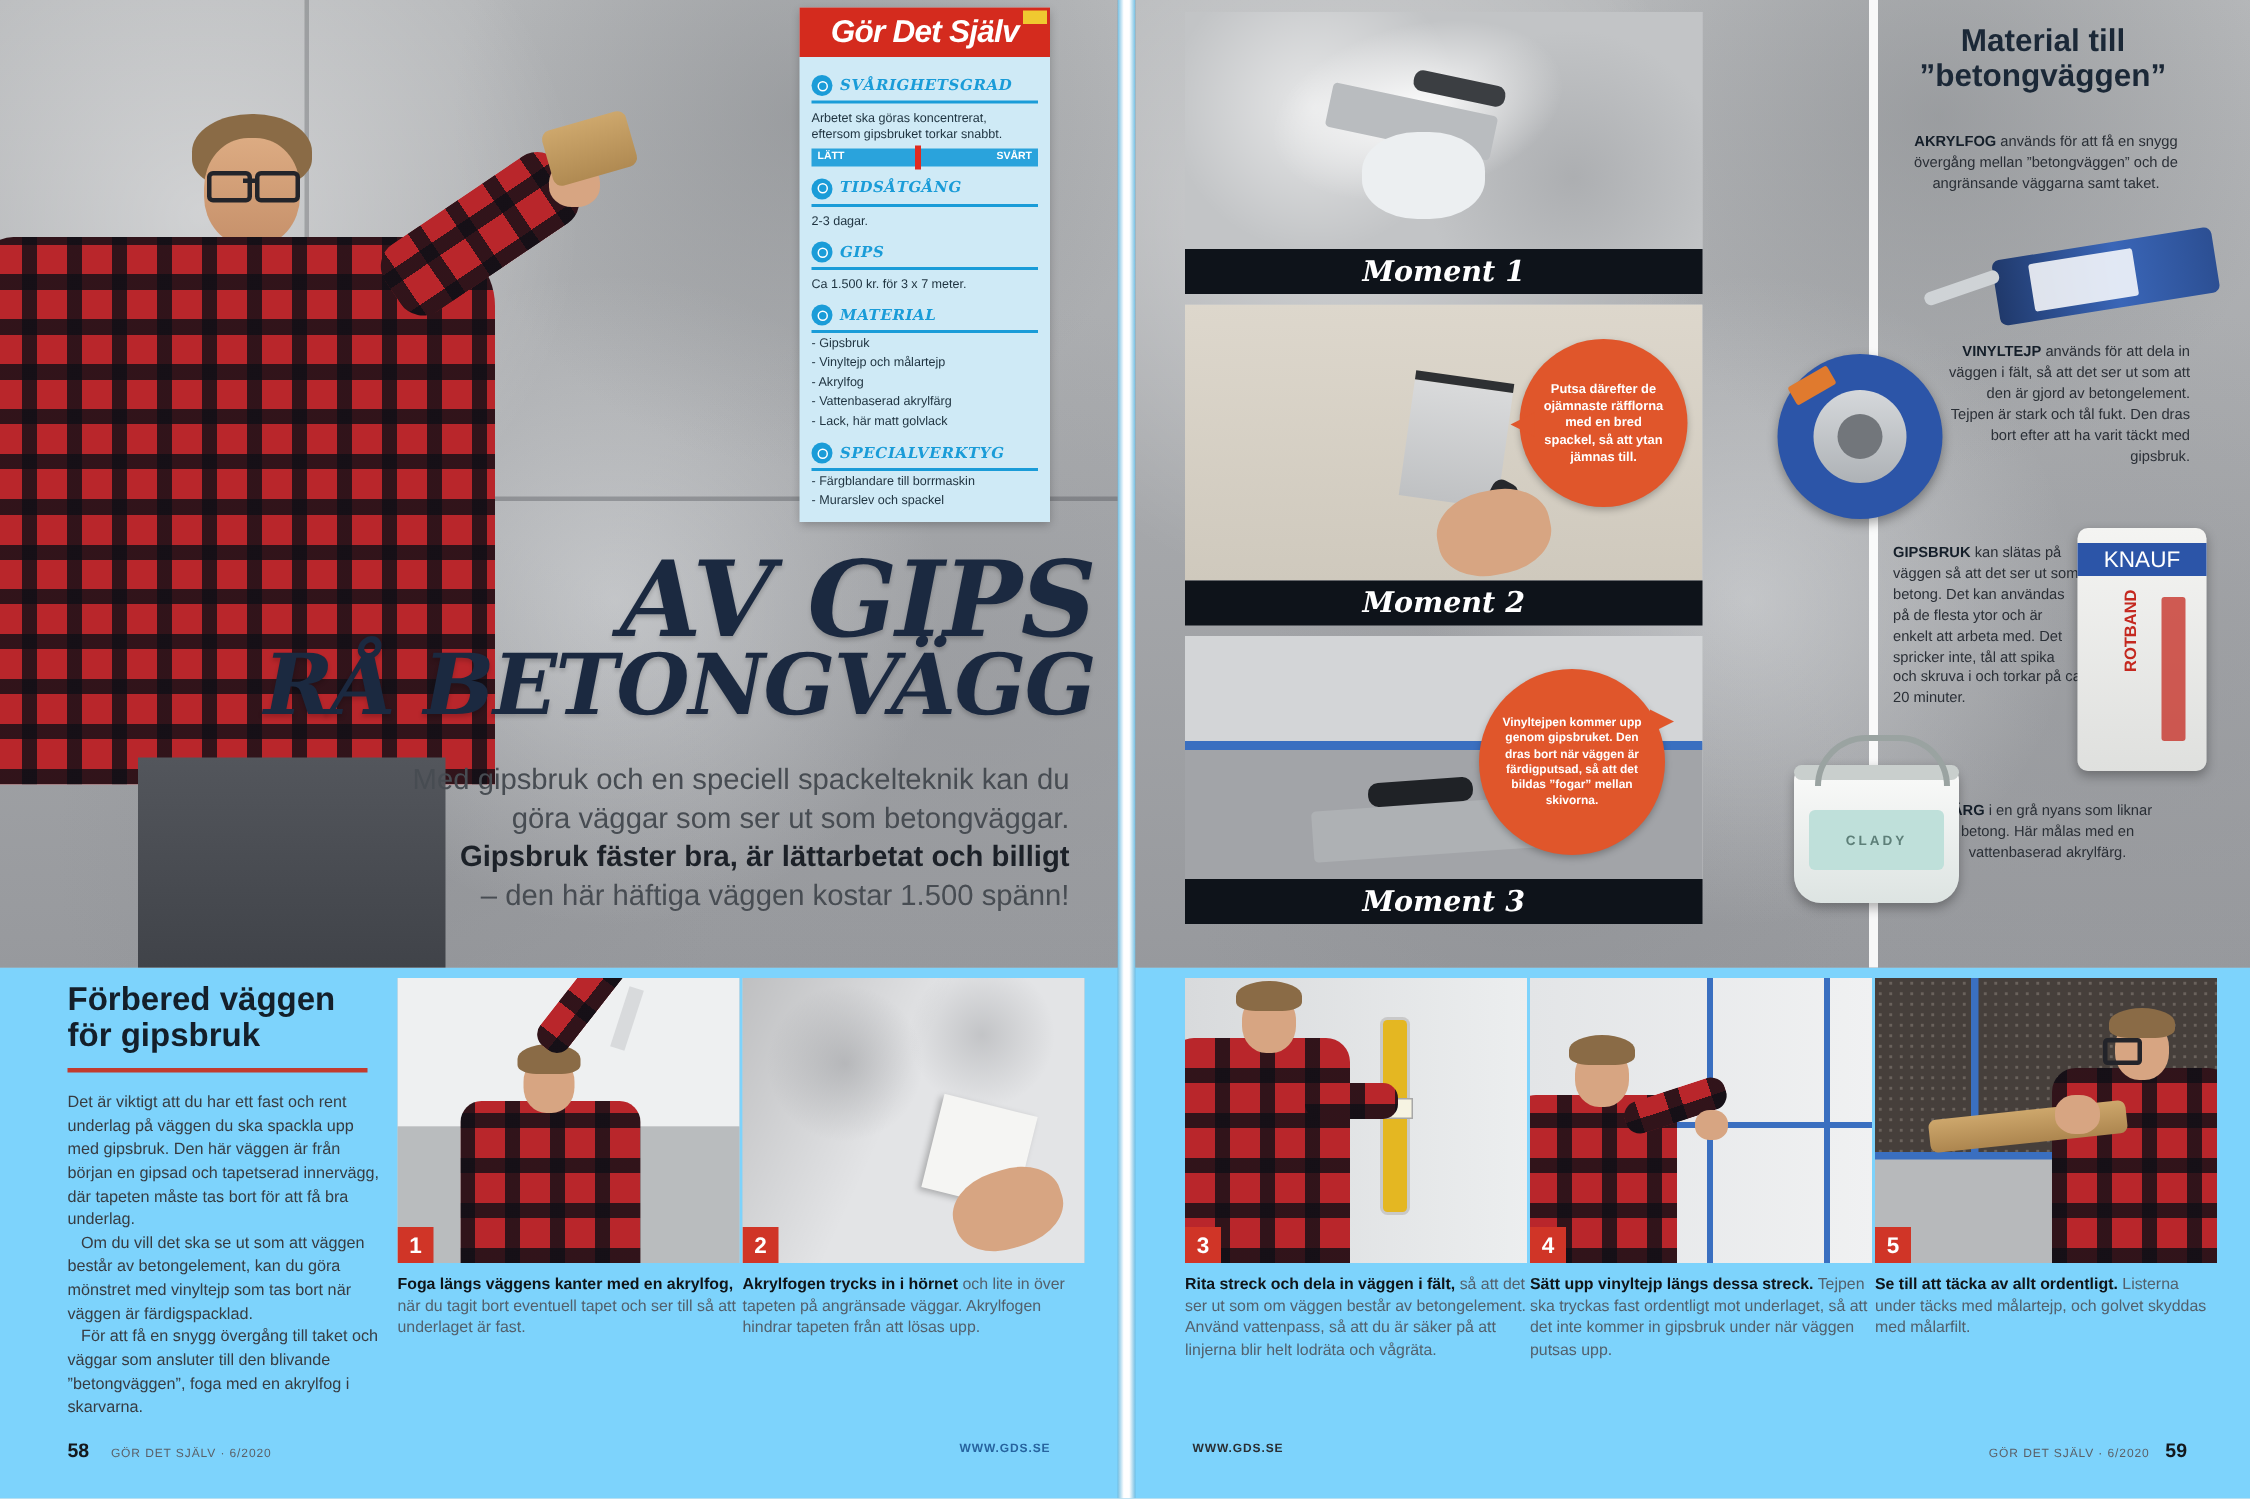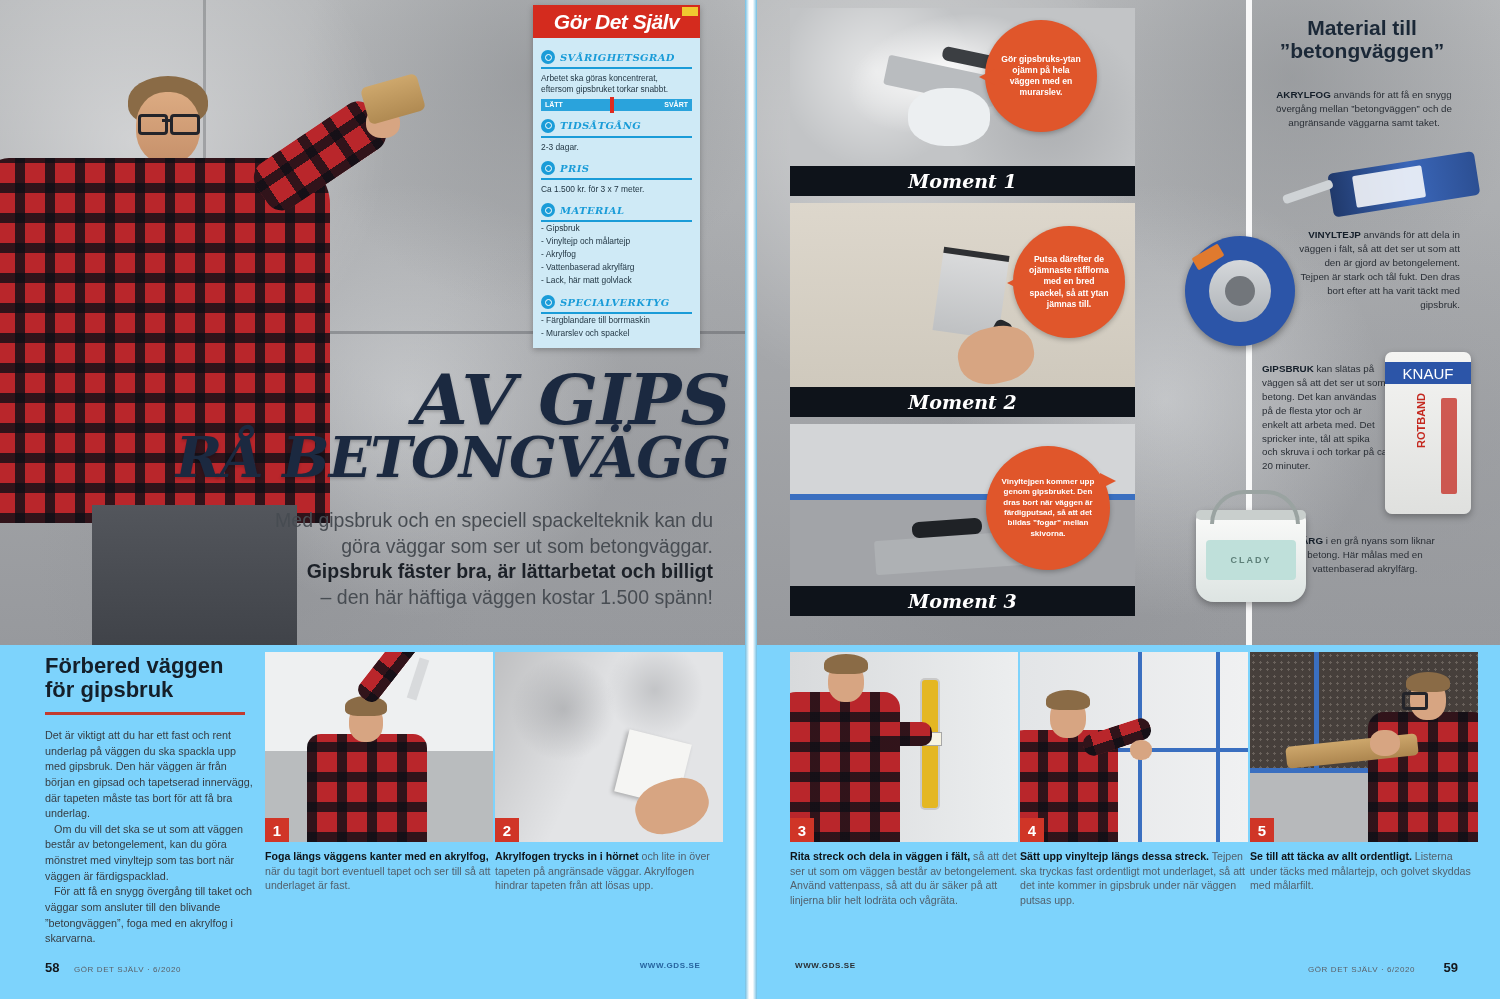--- a/index.html
+++ b/index.html
@@ -110,21 +110,21 @@
           <div class="ibx-ic">
               <div class="dot"></div>
             </div>
           <span class="t">TIDSÅTGÅNG</span>
         </div>
         <div class="ibx-txt">2-3 dagar.</div>
         <div class="ibx-h">
           <div class="ibx-ic">
               <div class="dot"></div>
             </div>
-          <span class="t">PRIS</span>
+          <span class="t">GIPS</span>
         </div>
         <div class="ibx-txt">Ca 1.500 kr. för 3 x 7 meter.</div>
         <div class="ibx-h">
           <div class="ibx-ic">
               <div class="dot"></div>
             </div>
           <span class="t">MATERIAL</span>
         </div>
         <div class="ibx-li">- Gipsbruk</div>
         <div class="ibx-li">- Vinyltejp och målartejp</div>
@@ -206,24 +206,20 @@
     <div class="abs" style="left:0;top:0;width:100%;height:100%;background:
       radial-gradient(circle at 25% 40%, rgba(255,255,255,.6) 0, transparent 35%),
       radial-gradient(circle at 75% 70%, rgba(140,142,146,.4) 0, transparent 35%),#c2c4c6"></div>
     <div class="abs" style="left:55px;top:8px;width:200px;height:115px;background:radial-gradient(ellipse, rgba(255,255,255,.95), rgba(255,255,255,0) 70%);transform:rotate(-14deg)"></div>
     <div class="abs" style="left:95px;top:58px;width:112px;height:30px;background:#b9bcbf;border-radius:3px;transform:rotate(12deg)"></div>
     <div class="abs" style="left:152px;top:44px;width:62px;height:14px;background:#3b3e42;border-radius:6px;transform:rotate(12deg)"></div>
     <div class="abs" style="left:118px;top:80px;width:82px;height:58px;background:#eceff1;border-radius:45%"></div>
   </div>
   <div class="mbar" style="top:166px">
     <span class="serifit">Moment 1</span>
-  </div>
-  <div class="bubble" style="left:985px;top:20px;width:112px;height:112px">
-    <div class="tail-l"></div>
-    <span>Gör gipsbruks-ytan ojämn på hela väggen med en murarslev.</span>
   </div>
 
   <div class="mph" style="top:203px;height:184px">
     <div class="abs" style="left:0;top:0;width:100%;height:100%;background:linear-gradient(180deg,#ddd7cc,#cfc9bd)"></div>
     <div class="abs" style="left:148px;top:48px;width:66px;height:78px;background:linear-gradient(180deg,#d9dadb,#bfc1c3);transform:rotate(8deg);border-top:6px solid #2e3033"></div>
     <div class="abs" style="left:196px;top:116px;width:18px;height:48px;background:#26282c;border-radius:6px;transform:rotate(28deg)"></div>
     <div class="abs" style="left:168px;top:124px;width:76px;height:56px;background:#d7a582;border-radius:45%;transform:rotate(-12deg)"></div>
   </div>
   <div class="mbar" style="top:387px">
     <span class="serifit">Moment 2</span>
@@ -355,18 +351,18 @@
   </figure>
 
   <div class="abs" style="left:45px;top:958px">
     <span class="pageno">58</span>
     <span class="foot" style="margin-left:10px">GÖR DET SJÄLV · 6/2020</span>
   </div>
   <div class="abs foot" style="left:600px;top:961px;width:140px;text-align:center;color:#27649f;font-weight:bold">WWW.GDS.SE</div>
   <div class="abs foot" style="left:795px;top:961px;font-weight:bold;color:#2a2e33">WWW.GDS.SE</div>
   <div class="abs" style="left:1230px;top:958px;width:228px;text-align:right">
     <span class="foot">GÖR DET SJÄLV · 6/2020</span>
-    <span class="pageno" style="margin-left:24px">59</span>
+    <span class="pageno" style="margin-left:6px">59</span>
   </div>
 
   <div class="abs" style="left:745px;top:0;width:12px;height:999px;background:linear-gradient(90deg,rgba(0,0,0,.10),#ffffff 35%,#ffffff 65%,rgba(0,0,0,.10))"></div>
 
 </div>
 
 </body></html>

